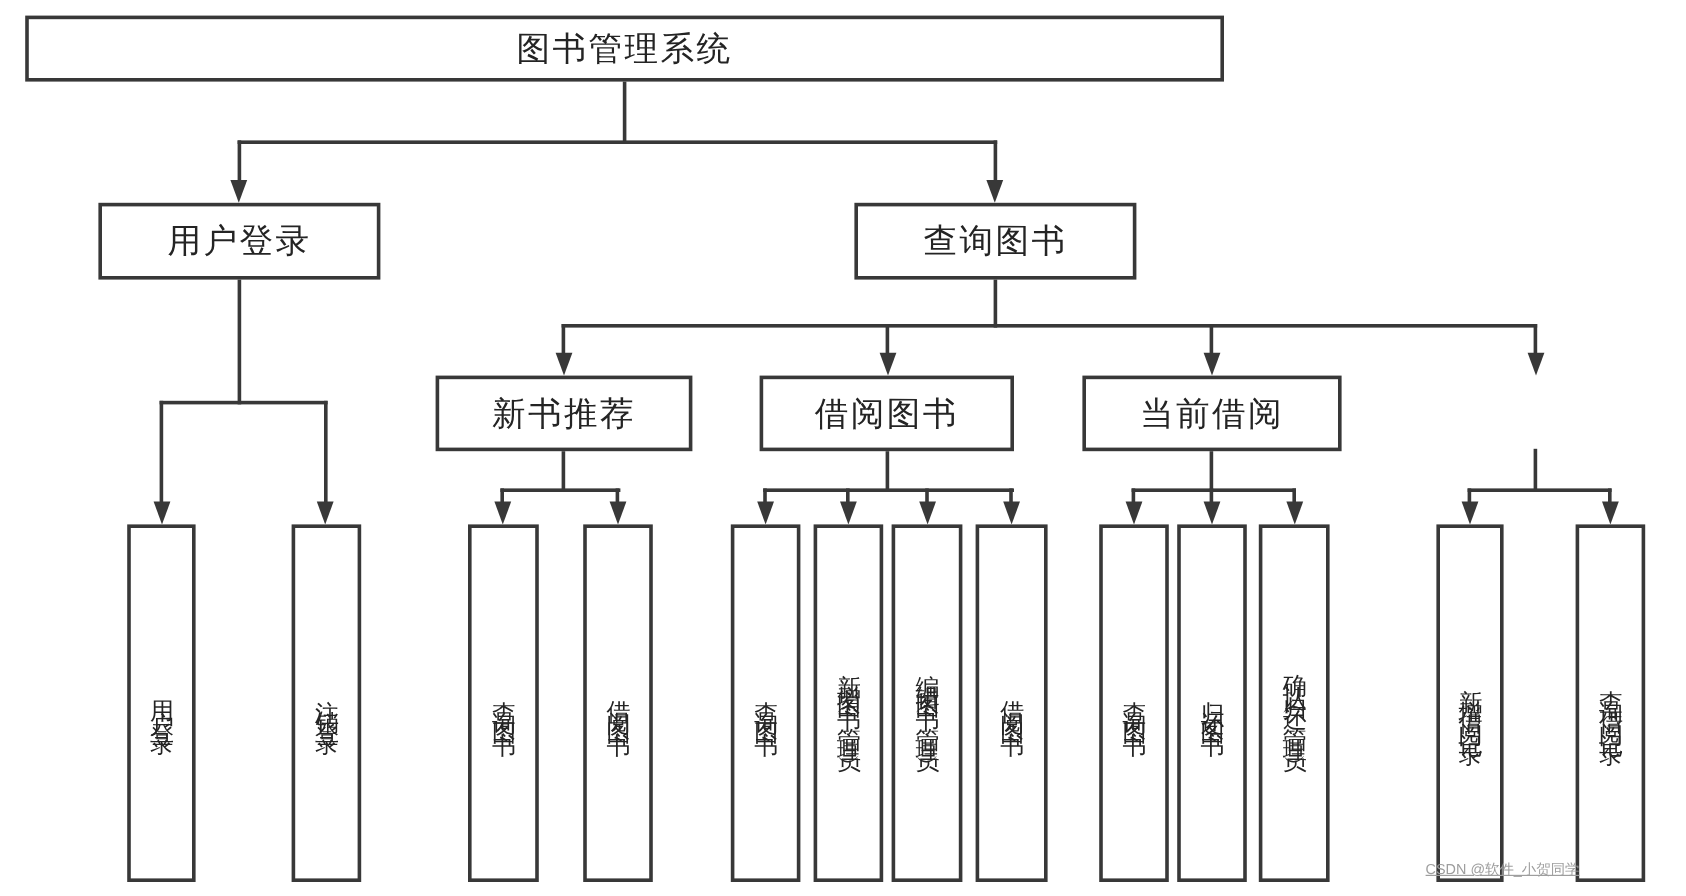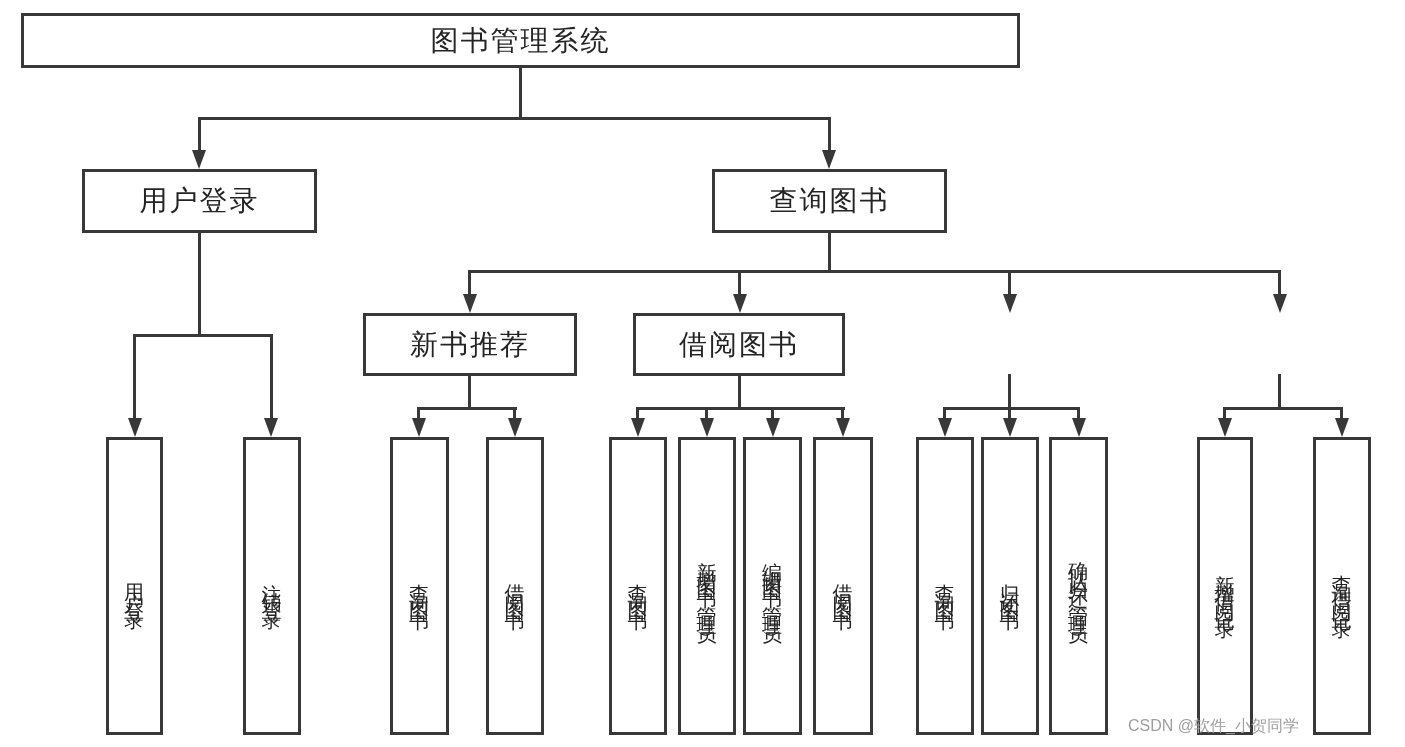--- a/index.html
+++ b/index.html
@@ -44,25 +44,26 @@
   .arrow {
     position: absolute;
     width: 0;
     height: 0;
     border-left: 7px solid transparent;
     border-right: 7px solid transparent;
     border-top: 19px solid #383838;
   }
   .watermark {
     position: absolute;
-    left: 1128px;
+    left: 1188px;
     top: 716px;
-    font-size: 16px;
+    font-size: 12px;
     color: #9e9e9e;
     white-space: nowrap;
+    text-decoration: underline;
   }
 </style>
 </head>
 <body>
 
 <div id="canvas">
 
   <div class="line" style="left:519px;top:66px;width:3px;height:53px"></div>
   <div class="line" style="left:198px;top:117px;width:633px;height:3px"></div>
   <div class="line" style="left:198px;top:117px;width:3px;height:36px"></div>
@@ -133,20 +134,23 @@
   <div class="box hbox" style="left:712px;top:169px;width:235px;height:64px">
     <span class="label">查询图书</span>
   </div>
 
   <div class="box hbox" style="left:363px;top:313px;width:214px;height:63px">
     <span class="label">新书推荐</span>
   </div>
   <div class="box hbox" style="left:633px;top:313px;width:212px;height:63px">
     <span class="label">借阅图书</span>
   </div>
+  <div class="box hbox" style="left:902px;top:313px;width:216px;height:63px">
+    <span class="label">当前借阅</span>
+  </div>
 
   <div class="box vbox" style="left:106px;top:437px;width:57px;height:298px">
     <span class="label">用户登录</span>
   </div>
   <div class="box vbox" style="left:243px;top:437px;width:58px;height:298px">
     <span class="label">注销登录</span>
   </div>
 
   <div class="box vbox" style="left:390px;top:437px;width:59px;height:298px">
     <span class="label">查询图书</span>

